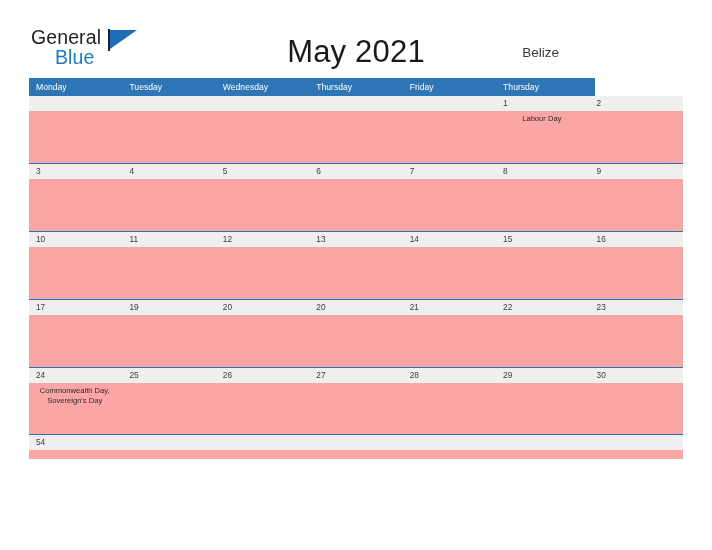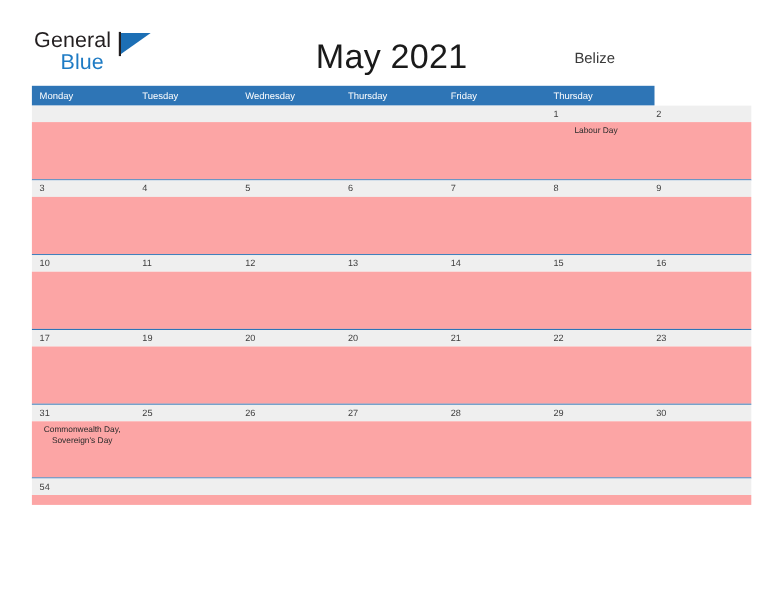--- a/index.html
+++ b/index.html
@@ -284,21 +284,21 @@
         <div class="event-cell"></div>
         <div class="event-cell"></div>
         <div class="event-cell"></div>
         <div class="event-cell"></div>
         <div class="event-cell"></div>
       </div>
     </div>
 
     <div class="week">
       <div class="daynum-row">
-        <div class="daynum">31</div>
+        <div class="daynum">24</div>
         <div class="daynum">25</div>
         <div class="daynum">26</div>
         <div class="daynum">27</div>
         <div class="daynum">28</div>
         <div class="daynum">29</div>
         <div class="daynum">30</div>
       </div>
       <div class="event-row body-h-52 tall">
         <div class="event-cell">Commonwealth Day, Sovereign's Day</div>
         <div class="event-cell"></div>

